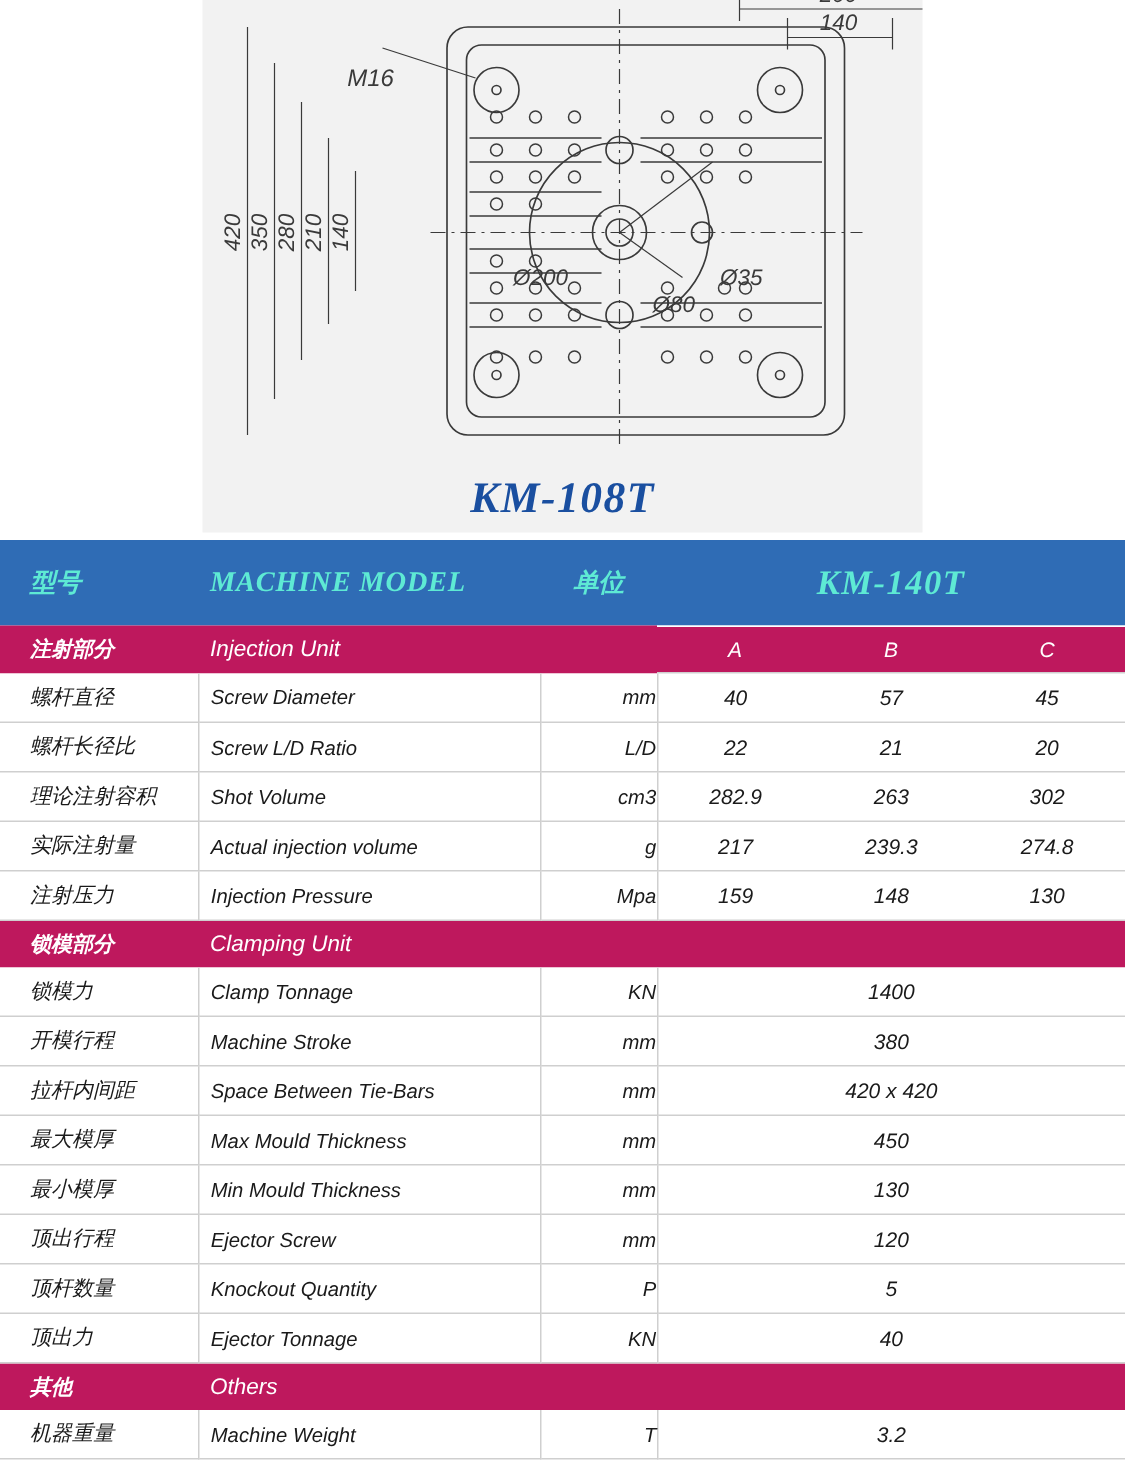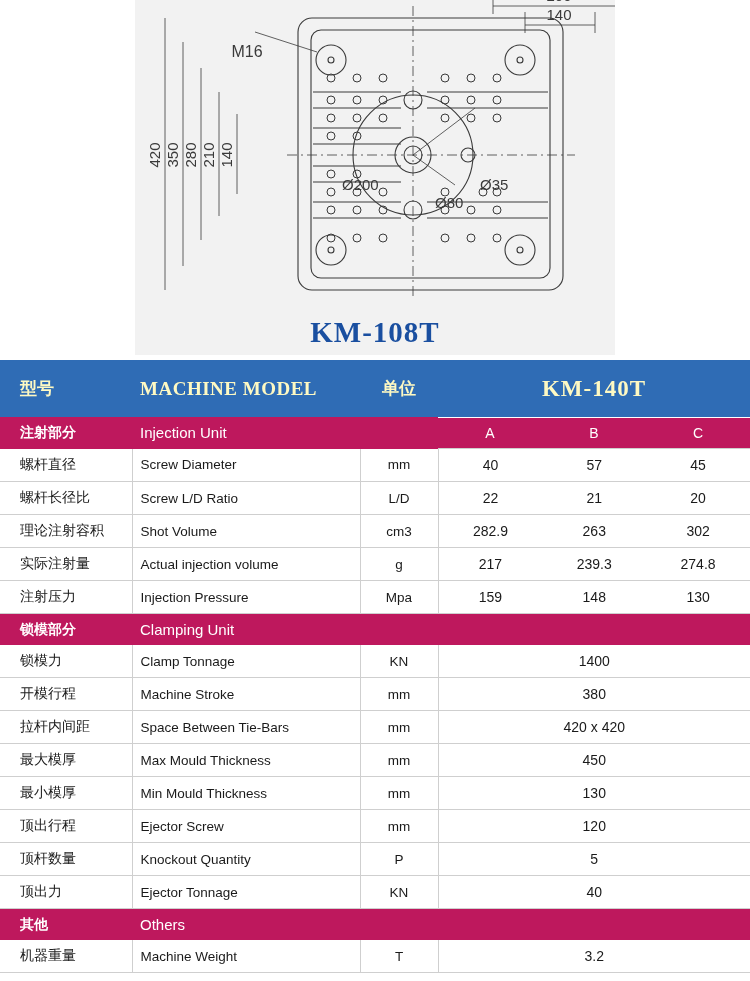--- a/index.html
+++ b/index.html
@@ -10,20 +10,21 @@
   body {
     width: 750px;
     height: 981px;
     font-family: "Liberation Sans", sans-serif;
     overflow: hidden;
   }
   .page {
     position: relative;
     width: 746px;
     height: 981px;
+    font-style: italic;
   }
 
   
   .drawing-area {
     position: relative;
     width: 750px;
     height: 360px;
     background: #ffffff;
     overflow: hidden;
   }
@@ -58,21 +59,21 @@
     border-collapse: collapse;
     width: 750px;
     table-layout: fixed;
   }
   table.spec td {
     padding: 0;
     vertical-align: middle;
   }
   .header-row td {
     background: #2f6cb5;
-    color: #fef9c3;
+    color: #5eead4;
     height: 57px;
     font-family: "Liberation Serif", serif;
     font-weight: bold;
     font-size: 19px;
   }
   .header-row .h-cn {
     padding-left: 20px;
     font-family: "Liberation Sans", sans-serif;
     font-size: 17px;
   }
@@ -117,21 +118,21 @@
   .data-row .d-cn {
     padding-left: 20px;
     border-right: 1px solid #cfcfcf;
   }
   .data-row .d-en {
     padding-left: 8px;
     border-right: 1px solid #cfcfcf;
     font-size: 13.5px;
   }
   .data-row .d-unit {
-    text-align: center;
+    text-align: right;
     border-right: 1px solid #cfcfcf;
     font-size: 13.5px;
   }
   .data-row .d-val {
     text-align: center;
     font-size: 14px;
     margin-left: 48px;
   }
   .sub-tbl {
     width: 100%;

